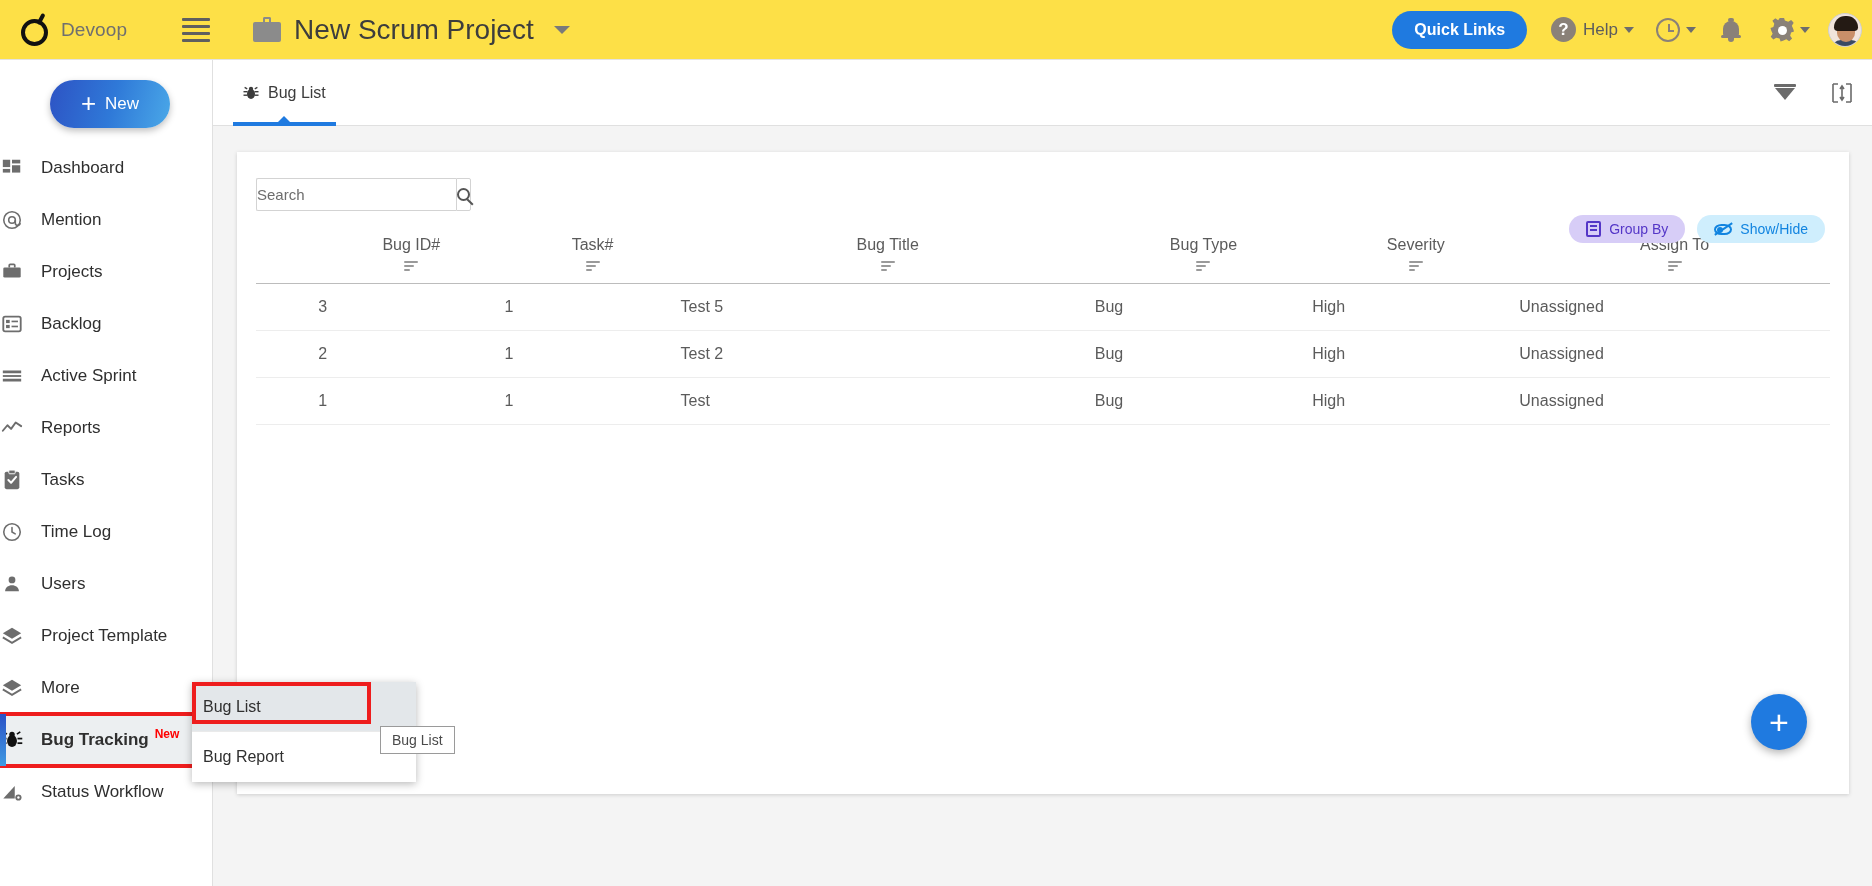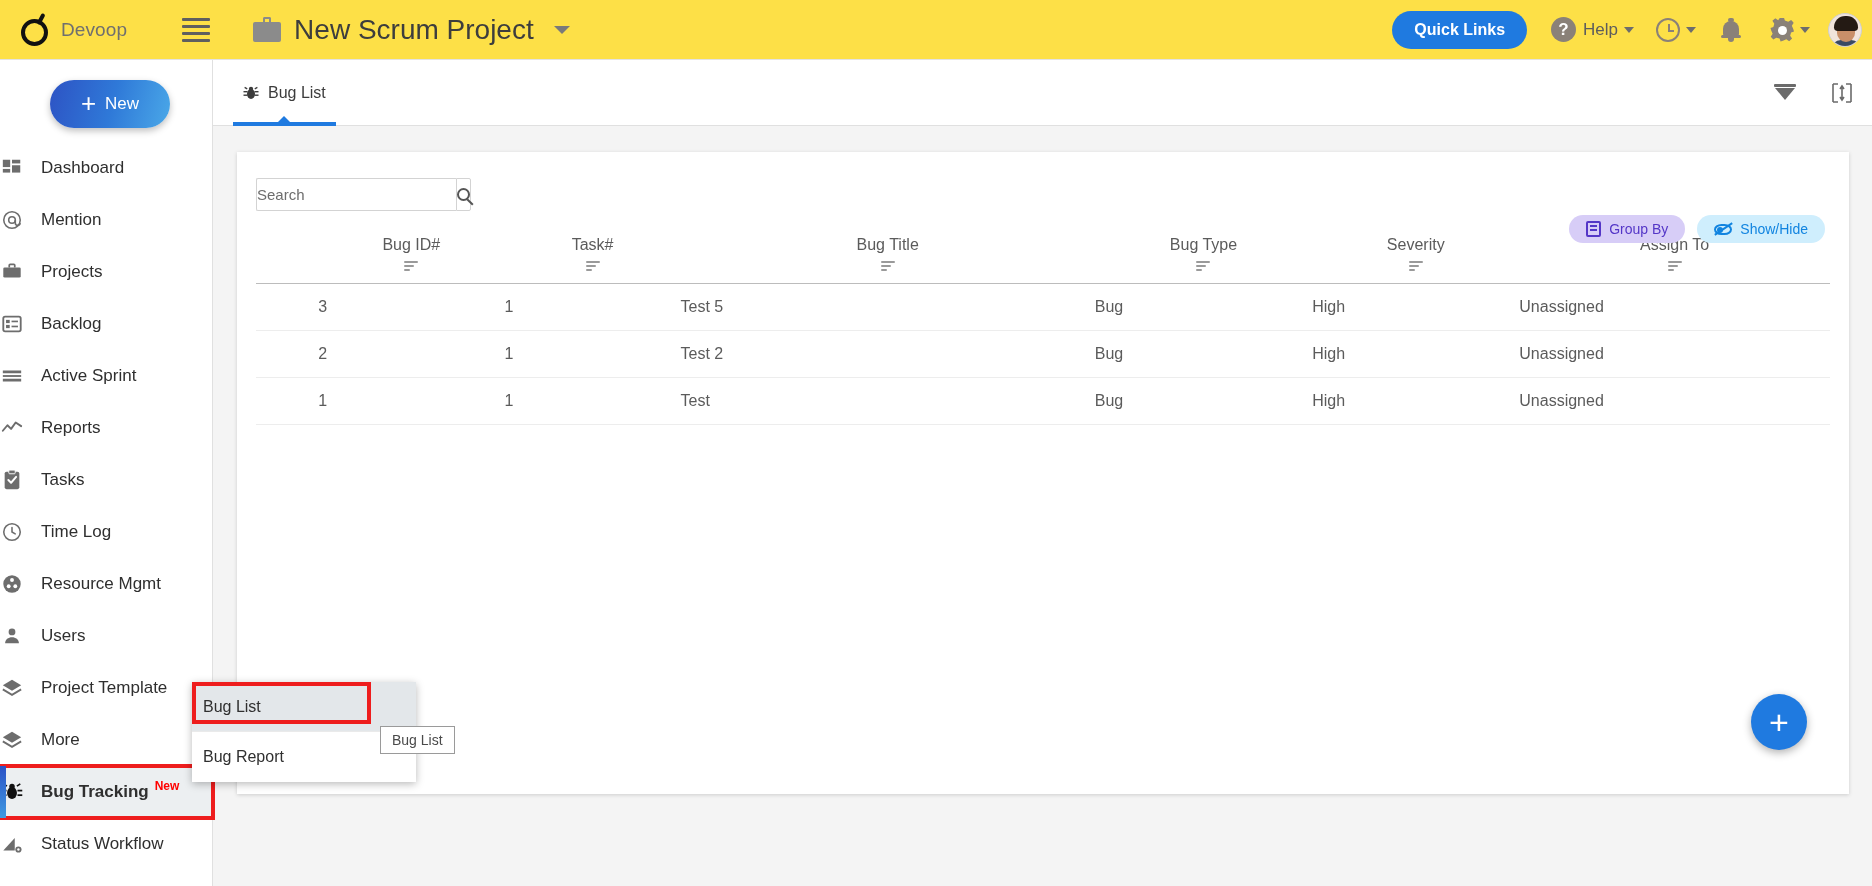--- a/index.html
+++ b/index.html
@@ -329,31 +329,20 @@
           <span class="nav-lb">Tasks</span>
         </div>
         <div class="nav-item">
           <span class="nav-ico">
             <svg width="22" height="22" viewBox="0 0 24 24">
               <circle cx="12" cy="12" r="9" fill="none" stroke="#6d6d6d" stroke-width="1.7"></circle>
               <path d="M12 7 V12 L15.5 14" fill="none" stroke="#6d6d6d" stroke-width="1.7" stroke-linecap="round"></path>
             </svg>
           </span>
           <span class="nav-lb">Time Log</span>
-        </div>
-        <div class="nav-item">
-          <span class="nav-ico">
-            <svg width="22" height="22" viewBox="0 0 24 24">
-              <circle cx="12" cy="12" r="9.5" fill="#6d6d6d"></circle>
-              <circle cx="12" cy="7.6" r="2.1" fill="#fff"></circle>
-              <circle cx="8.4" cy="14.4" r="2.1" fill="#fff"></circle>
-              <circle cx="15.6" cy="14.4" r="2.1" fill="#fff"></circle>
-            </svg>
-          </span>
-          <span class="nav-lb">Resource Mgmt</span>
         </div>
         <div class="nav-item">
           <span class="nav-ico">
             <svg width="22" height="22" viewBox="0 0 24 24">
               <circle cx="12" cy="7.6" r="3.7" fill="#6d6d6d"></circle>
               <path d="M4.5 20 c0-4.3 3.4-6.6 7.5-6.6 s7.5 2.3 7.5 6.6 z" fill="#6d6d6d"></path>
             </svg>
           </span>
           <span class="nav-lb">Users</span>
         </div>

